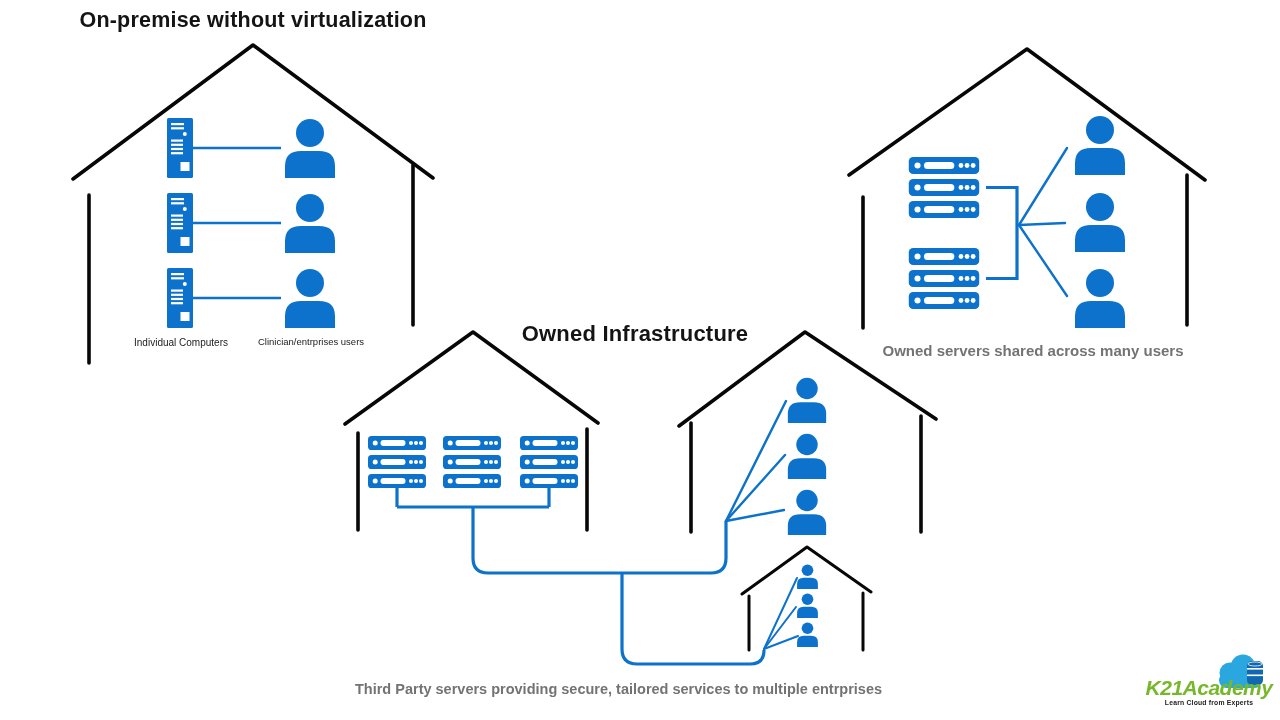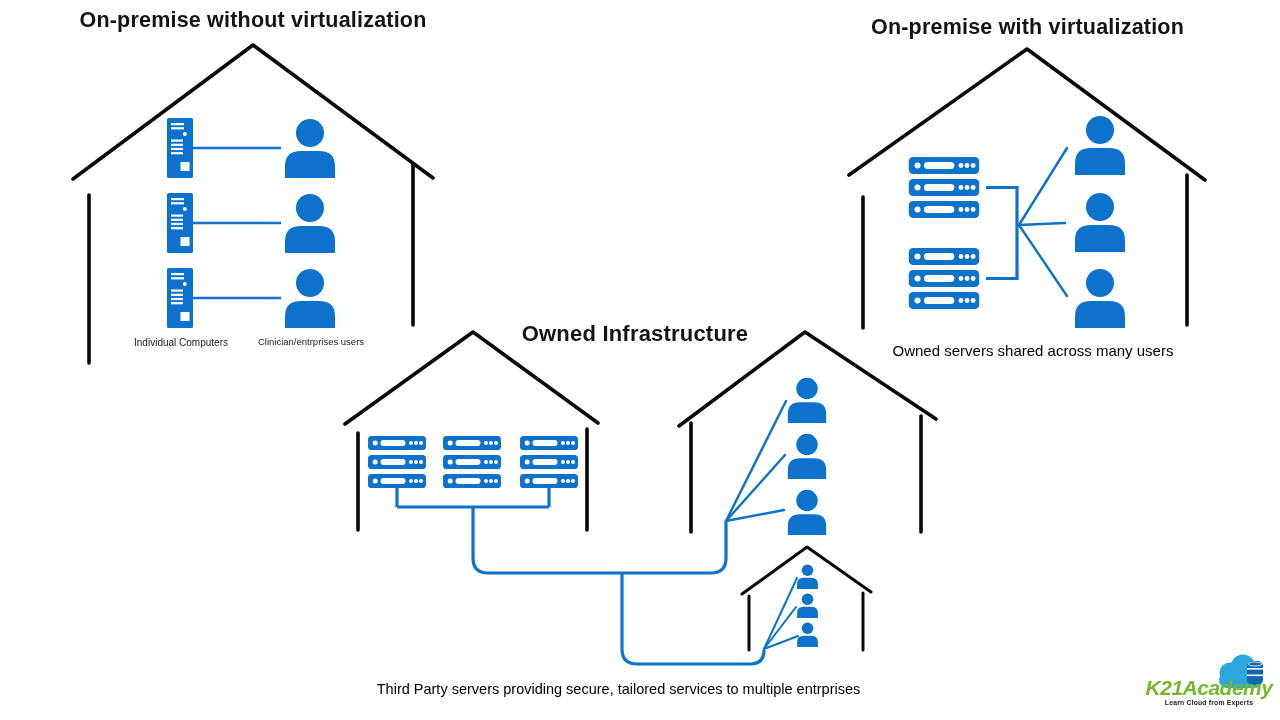--- a/index.html
+++ b/index.html
@@ -4,21 +4,21 @@
 <style>
   html,body{margin:0;padding:0;background:#fff;}
   .canvas{
     position:relative;width:1280px;height:720px;background:#fff;overflow:hidden;
     font-family:"Liberation Sans", sans-serif;
   }
   .scene{position:absolute;left:0;top:0;}
   .txt{position:absolute;text-align:center;color:#121212;line-height:1.15;}
   .ttl{font-weight:700;font-size:21.5px;letter-spacing:.2px;color:#141414;}
   .small-label{font-size:9.5px;color:#222;}
-  .caption{font-size:14.5px;color:#000000;}
+  .caption{font-size:14.5px;color:#737373;font-weight:bold;}
   .logo-text{font-weight:700;font-size:21px;color:var(--logo_green);letter-spacing:-0.5px;font-style:italic;}
   .logo-tag{font-size:6.8px;font-weight:700;color:#222;letter-spacing:.2px;}
   .house{fill:none;stroke:var(--house_black);stroke-width:3.6;stroke-linecap:round;stroke-linejoin:round;}
   .house-sm{stroke-width:3;}
   .blue{fill:none;stroke:var(--icon_blue);stroke-width:3.2;stroke-linecap:butt;}
   .fan{stroke-width:2.4;stroke-linecap:round;}
   .fan-sm{stroke-width:2;stroke-linecap:round;}
   .link{stroke-width:2.6;}
 </style>
 </head>
@@ -155,21 +155,20 @@
         <rect x="1247" y="661" width="16" height="24" rx="5" fill="var(--logo_db_blue)"></rect>
         <rect x="1247" y="668" width="16" height="1.6" fill="#fff"></rect>
         <rect x="1247" y="674.5" width="16" height="1.6" fill="#fff"></rect>
         <ellipse cx="1255" cy="664" rx="7" ry="2" fill="var(--logo_db_blue)" stroke="#fff" stroke-width="0.8"></ellipse>
       </g>
     </g>
   </svg>
 
   <div class="txt ttl" style="left:64px;top:8px;width:378px;">On-premise without virtualization</div>
 
-  <div class="txt ttl" style="left:855px;top:15px;width:345px;">On-premise with virtualization</div>
 
   <div class="txt ttl" style="left:505px;top:321px;width:260px;font-size:22px;">Owned Infrastructure</div>
 
   <div class="txt small-label" style="left:109px;top:337px;width:144px;font-size:10px;">Individual Computers</div>
 
   <div class="txt small-label" style="left:234px;top:337px;width:154px;">Clinician/entrprises users</div>
 
   <div class="txt caption" style="left:878px;top:342px;width:310px;font-size:15px;">Owned servers shared across many users</div>
 
   <div class="txt caption" style="left:336px;top:681px;width:565px;">Third Party servers providing secure, tailored services to multiple entrprises</div>

